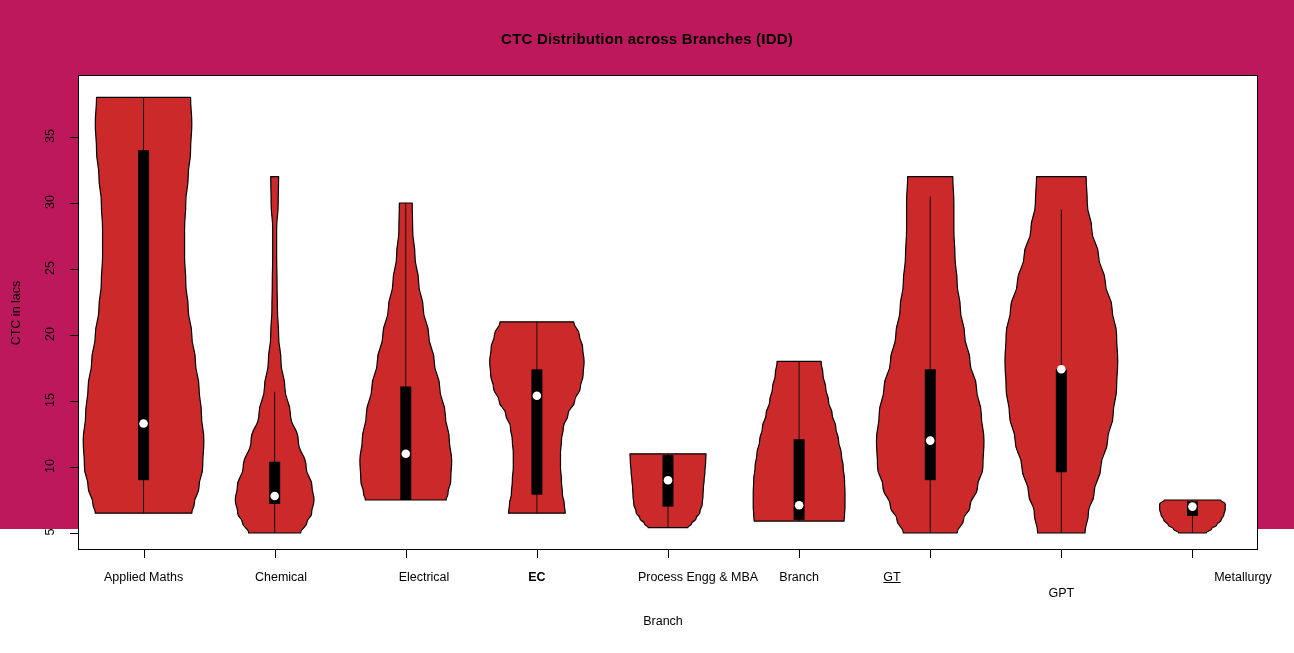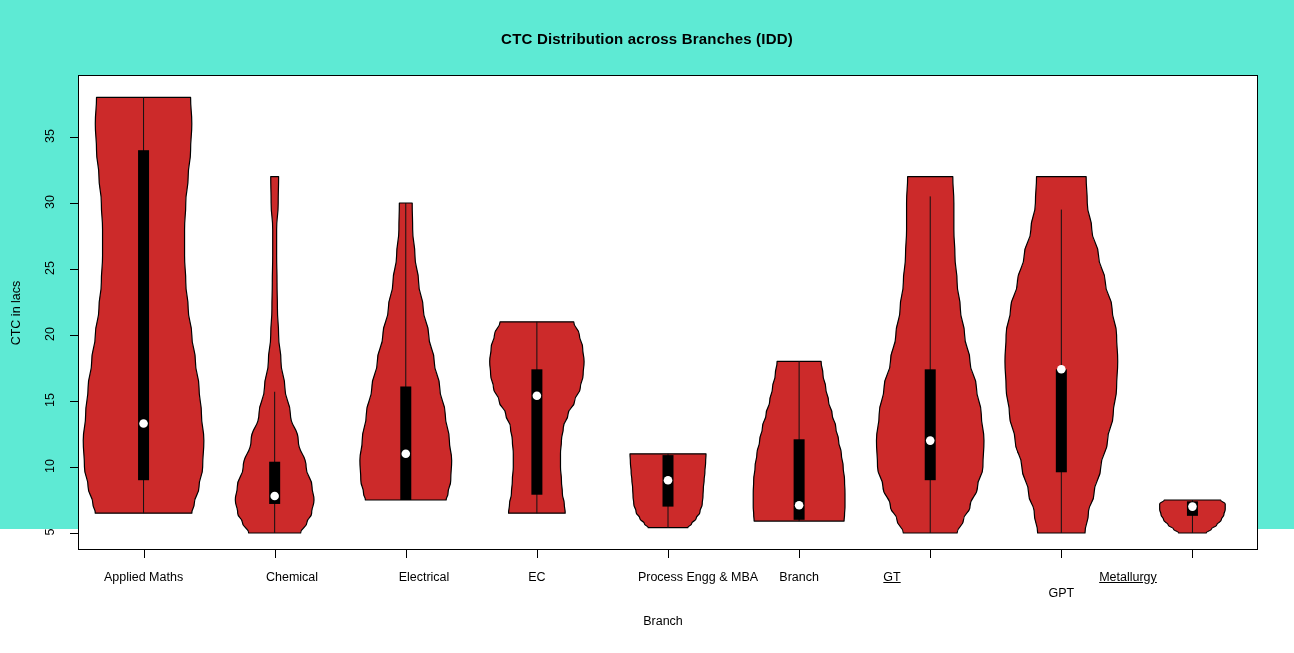--- a/index.html
+++ b/index.html
@@ -1,17 +1,17 @@
 <!DOCTYPE html>
 <html><head>
 <meta charset="utf-8">
 <style>
   html,body{margin:0;padding:0;background:#ffffff;}
   body{width:1294px;height:653px;font-family:"Liberation Sans",sans-serif;overflow:hidden;}
-  #root{position:relative;width:1294px;height:529px;background:#5eead4;}
+  #root{position:relative;width:1294px;height:529px;background:#be185d;}
   #chart-title{
     position:absolute;left:0;top:30px;width:1294px;text-align:center;
     font-size:15px;font-weight:bold;color:#000;letter-spacing:.2px;
   }
   #plot-frame{
     position:absolute;left:78px;top:75px;width:1180px;height:475px;
     border:1.4px solid #000;box-sizing:border-box;background:#fff;
   }
   #violins{position:absolute;left:0;top:0;width:1294px;height:653px;pointer-events:none;}
   .ytick-line{position:absolute;background:#000;height:1px;width:8px;left:70px;}
@@ -59,35 +59,35 @@
       <div class="ytick-line" style="top: 269px;"></div>
       <div class="ytick-label-box" style="left: 30px; top: 261px;"><span>25</span></div>
       <div class="ytick-line" style="top: 203px;"></div>
       <div class="ytick-label-box" style="left: 30px; top: 195px;"><span>30</span></div>
       <div class="ytick-line" style="top: 137px;"></div>
       <div class="ytick-label-box" style="left: 30px; top: 129px;"><span>35</span></div>
       <div style="position: absolute; left: 78px; top: 137px; width: 0px; height: 0px;"></div>
       <div class="xtick-line" style="left: 143.556px;"></div>
       <div class="xtick-label" style="left: 143.556px;">Applied Maths</div>
       <div class="xtick-line" style="left: 274.667px;"></div>
-      <div class="xtick-label" style="left: 292px;">Chemical</div>
+      <div class="xtick-label" style="left: 281px;">Chemical</div>
       <div class="xtick-line" style="left: 405.778px;"></div>
       <div class="xtick-label" style="left: 424px;">Electrical</div>
       <div class="xtick-line" style="left: 536.889px;"></div>
-      <div class="xtick-label" style="left: 536.889px;">EC</div>
+      <div class="xtick-label" style="left: 536.889px; font-weight: bold;">EC</div>
       <div class="xtick-line" style="left: 668px;"></div>
       <div class="xtick-label" style="left: 698px;">Process Engg &amp; MBA</div>
       <div class="xtick-line" style="left: 799.111px;"></div>
       <div class="xtick-label" style="left: 799.111px;">Branch</div>
       <div class="xtick-line" style="left: 930.222px;"></div>
       <div class="xtick-label" style="left: 892px; text-decoration: underline;">GT</div>
       <div class="xtick-line" style="left: 1061.33px;"></div>
       <div class="xtick-label" style="left: 1061.33px; margin-top: 16px;">GPT</div>
       <div class="xtick-line" style="left: 1192.44px;"></div>
-      <div class="xtick-label" style="left: 1128px; text-decoration: underline;">Metallurgy</div>
+      <div class="xtick-label" style="left: 1243px;">Metallurgy</div>
     </div>
 
   <svg id="violins" viewBox="0 0 1294 653" width="1294" height="653">
       <g>
         <path d="M 190.5982222222222 97.40000000000003 C 190.5982222222222 110.60000000000002, 191.80444444444444 110.60000000000002, 191.80444444444444 123.80000000000001 C 191.80444444444444 137.00000000000003, 190.5982222222222 137.00000000000003, 190.5982222222222 150.20000000000005 C 190.5982222222222 163.40000000000003, 188.18577777777776 163.40000000000003, 188.18577777777776 176.60000000000002 C 188.18577777777776 189.8, 185.7733333333333 189.8, 185.7733333333333 203 C 185.7733333333333 216.20000000000002, 184.5671111111111 216.20000000000002, 184.5671111111111 229.40000000000003 C 184.5671111111111 242.60000000000002, 184.5671111111111 242.60000000000002, 184.5671111111111 255.8 C 184.5671111111111 269, 185.7733333333333 269, 185.7733333333333 282.20000000000005 C 185.7733333333333 295.40000000000003, 188.18577777777776 295.40000000000003, 188.18577777777776 308.6 C 188.18577777777776 321.8, 191.80444444444444 321.8, 191.80444444444444 335 C 191.80444444444444 348.2, 195.4231111111111 348.2, 195.4231111111111 361.4 C 195.4231111111111 374.6, 199.04177777777778 374.6, 199.04177777777778 387.8 C 199.04177777777778 401, 201.4542222222222 401, 201.4542222222222 414.2 C 201.4542222222222 427.4, 203.86666666666667 427.4, 203.86666666666667 440.6 C 203.86666666666667 453.8, 202.66044444444444 453.8, 202.66044444444444 467 C 202.66044444444444 476.9, 199.04177777777778 476.9, 199.04177777777778 486.8 C 199.04177777777778 495.38, 194.2168888888889 495.38, 194.2168888888889 503.96 C 194.2168888888889 508.58000000000004, 191.80444444444444 508.58000000000004, 191.80444444444444 513.2 L 95.30666666666664 513.2 C 95.30666666666664 508.58000000000004, 92.8942222222222 508.58000000000004, 92.8942222222222 503.96 C 92.8942222222222 495.38, 88.0693333333333 495.38, 88.0693333333333 486.8 C 88.0693333333333 476.9, 84.45066666666665 476.9, 84.45066666666665 467 C 84.45066666666665 453.8, 83.24444444444443 453.8, 83.24444444444443 440.6 C 83.24444444444443 427.4, 85.65688888888887 427.4, 85.65688888888887 414.2 C 85.65688888888887 401, 88.0693333333333 401, 88.0693333333333 387.8 C 88.0693333333333 374.6, 91.68799999999999 374.6, 91.68799999999999 361.4 C 91.68799999999999 348.2, 95.30666666666664 348.2, 95.30666666666664 335 C 95.30666666666664 321.8, 98.92533333333333 321.8, 98.92533333333333 308.6 C 98.92533333333333 295.40000000000003, 101.33777777777777 295.40000000000003, 101.33777777777777 282.20000000000005 C 101.33777777777777 269, 102.54399999999998 269, 102.54399999999998 255.8 C 102.54399999999998 242.60000000000002, 102.54399999999998 242.60000000000002, 102.54399999999998 229.40000000000003 C 102.54399999999998 216.20000000000002, 101.33777777777777 216.20000000000002, 101.33777777777777 203 C 101.33777777777777 189.8, 98.92533333333333 189.8, 98.92533333333333 176.60000000000002 C 98.92533333333333 163.40000000000003, 96.51288888888887 163.40000000000003, 96.51288888888887 150.20000000000005 C 96.51288888888887 137.00000000000003, 95.30666666666664 137.00000000000003, 95.30666666666664 123.80000000000001 C 95.30666666666664 110.60000000000002, 96.51288888888887 110.60000000000002, 96.51288888888887 97.40000000000003 Z" fill="#CC2A2A" stroke="#000000" stroke-width="1.2" stroke-linejoin="round"></path>
         <line x1="143.55555555555554" x2="143.55555555555554" y1="97.40000000000003" y2="513.2" stroke="#111" stroke-width="1"></line>
         <rect x="138.05555555555554" y="150.20000000000005" width="11" height="329.99999999999994" fill="#000000"></rect>
         <circle cx="143.55555555555554" cy="423.44" r="4.3" fill="#FFFFFF"></circle>
       </g>
       <g>

